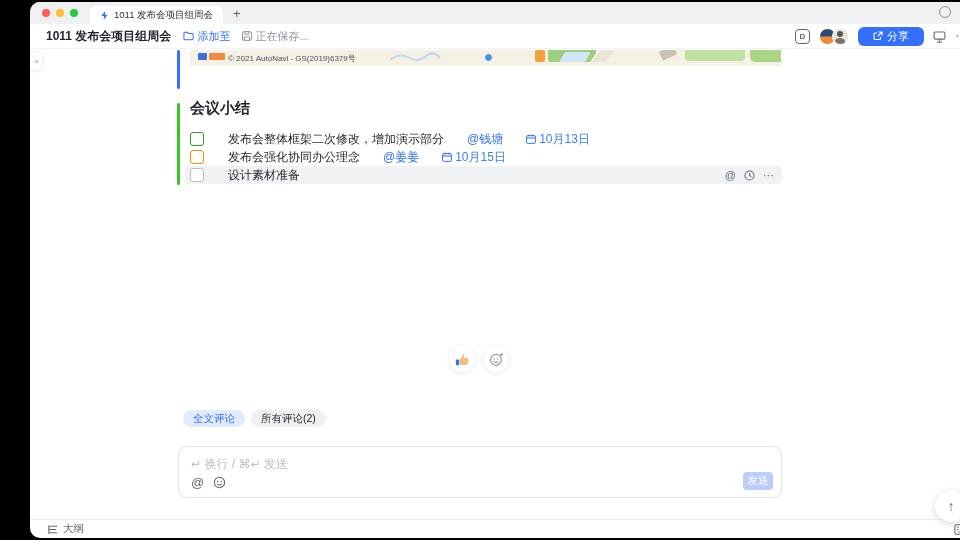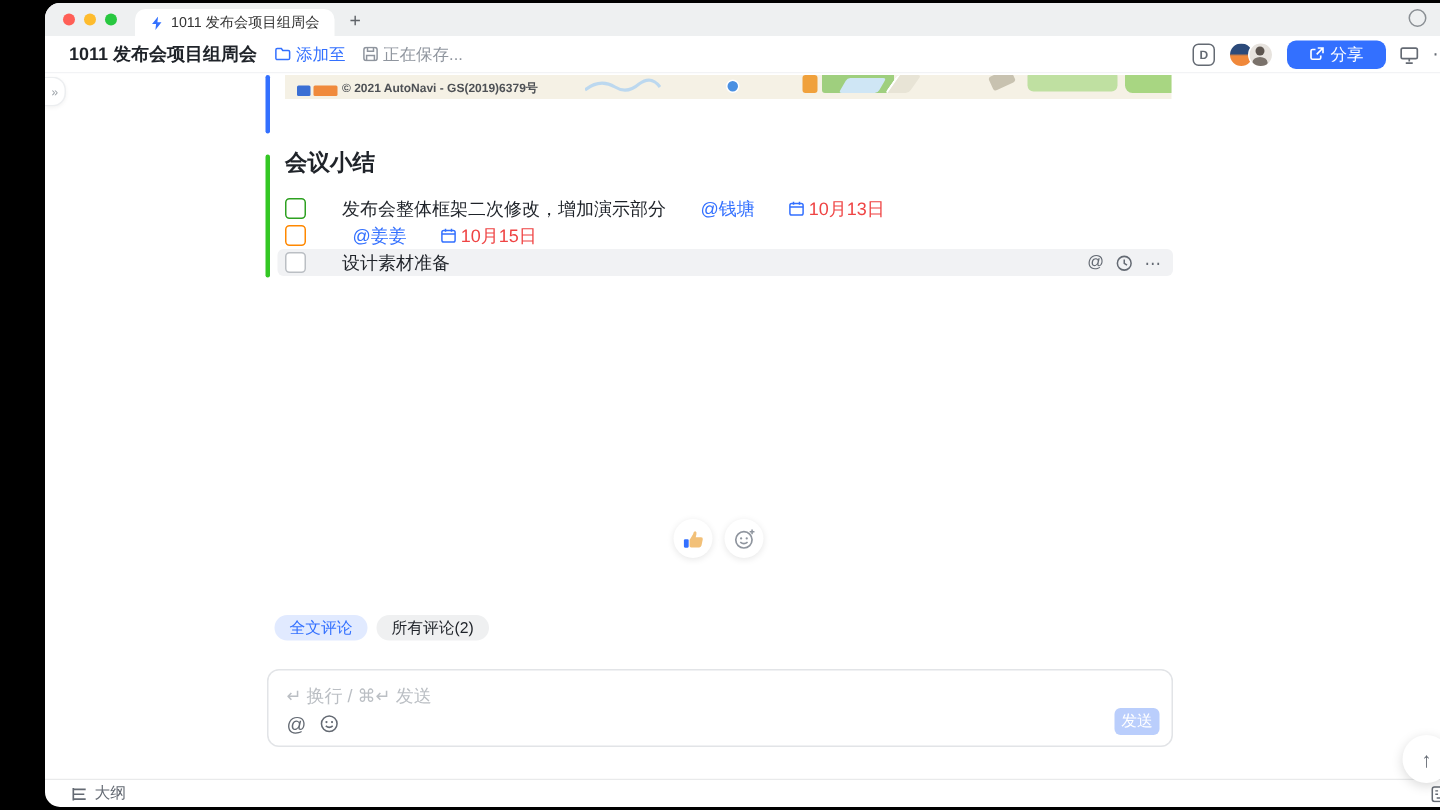--- a/index.html
+++ b/index.html
@@ -41,34 +41,34 @@
   .content{flex:1;position:relative;background:#fff;}
   .expand-btn{position:absolute;left:0;top:2px;width:13px;height:18px;background:#fff;
     border:1px solid #eceef0;border-left:none;border-radius:0 9px 9px 0;color:#9aa0a6;
     font-size:8px;display:flex;align-items:center;justify-content:center;box-shadow:0 1px 3px rgba(0,0,0,.05);}
   .collab-bar{position:absolute;width:3px;border-radius:2px;}
   .bar-blue{left:147px;top:1px;height:39px;background:#3370ff;}
   .bar-green{left:147px;top:54px;height:82px;background:#34c724;}
   
   .map{position:absolute;left:160px;top:1px;width:591px;height:16px;background:#f5f1e5;overflow:hidden;}
   .map .patch{position:absolute;border-radius:2px;}
-  .attrib{position:absolute;left:8px;top:3px;font-size:8px;color:#4e5155;display:flex;gap:3px;align-items:flex-end;white-space:nowrap;font-weight:bold;}
+  .attrib{position:absolute;left:8px;top:3px;font-size:8px;color:#4e5155;display:flex;gap:3px;align-items:flex-start;white-space:nowrap;}
   .logo-blob{width:9px;height:7px;background:#3b6fd4;border-radius:1px;display:inline-block;}
   .logo-blob2{width:16px;height:7px;background:#f08a3c;border-radius:1px;display:inline-block;margin-left:-1px;}
   .place{position:absolute;left:278px;top:3px;font-size:8px;color:#3a7bd5;display:flex;gap:3px;align-items:center;white-space:nowrap;flex-direction:column;}
   .place-dot{width:7px;height:7px;border-radius:50%;background:#4a90e2;border:1px solid #fff;display:inline-block;}
   
   .sec-title{position:absolute;left:160px;top:50px;font-size:15px;font-weight:bold;color:#1f2329;}
   .todos{position:absolute;left:155px;top:81px;width:597px;}
   .todo{height:18px;display:flex;align-items:center;gap:16px;padding-left:5px;border-radius:4px;font-size:12px;color:#1f2329;}
   .todo.hl{background:#f1f2f4;}
   .cb{width:12px;height:12px;border-radius:3px;border:1.4px solid #bbbfc4;margin-right:8px;flex:0 0 auto;background:#fff;}
   .cb.green{border-color:#2ea121}.cb.orange{border-color:#ff8800}
   .todo .mention{color:#3370ff;margin-left:7px;}
-  .todo .due{color:#ef4444;display:flex;align-items:center;gap:3px;margin-left:7px;}
+  .todo .due{color:#3b82f6;display:flex;align-items:center;gap:3px;margin-left:7px;}
   .todo .spacer{flex:1}
   .row-ics{display:flex;align-items:center;gap:8px;color:#646a73;font-size:11px;padding-right:8px;}
   
   .reactions{position:absolute;left:419px;top:297px;display:flex;gap:8px;}
   .react-btn{width:26px;height:26px;border-radius:50%;background:#fff;box-shadow:0 1px 5px rgba(0,0,0,.1);
     display:flex;align-items:center;justify-content:center;}
   
   .ctabs{position:absolute;left:153px;top:361px;display:flex;gap:6px;}
   .pill{height:17px;border-radius:9px;padding:0 10px;font-size:10.5px;display:flex;align-items:center;white-space:nowrap;}
   .pill.active{background:#e1eaff;color:#3370ff;}
@@ -205,20 +205,21 @@
         <span class="due">
           <svg width="10" height="10" viewBox="0 0 10 10">
               <rect x="0.6" y="1.6" width="8.8" height="7.8" rx="1.2" fill="none" stroke="#3370ff" stroke-width="1"></rect>
               <path d="M0.6 4 h8.8 M3 0.5 v2 M7 0.5 v2" stroke="#3370ff" stroke-width="1"></path>
             </svg>
           <span>10月13日</span>
         </span>
       </div>
       <div class="todo">
         <span class="cb orange"></span>
+        <span>发布会强化协同办公理念</span>
         <span class="mention">@姜姜</span>
         <span class="due">
           <svg width="10" height="10" viewBox="0 0 10 10">
               <rect x="0.6" y="1.6" width="8.8" height="7.8" rx="1.2" fill="none" stroke="#3370ff" stroke-width="1"></rect>
               <path d="M0.6 4 h8.8 M3 0.5 v2 M7 0.5 v2" stroke="#3370ff" stroke-width="1"></path>
             </svg>
           <span>10月15日</span>
         </span>
       </div>
       <div class="todo hl">

